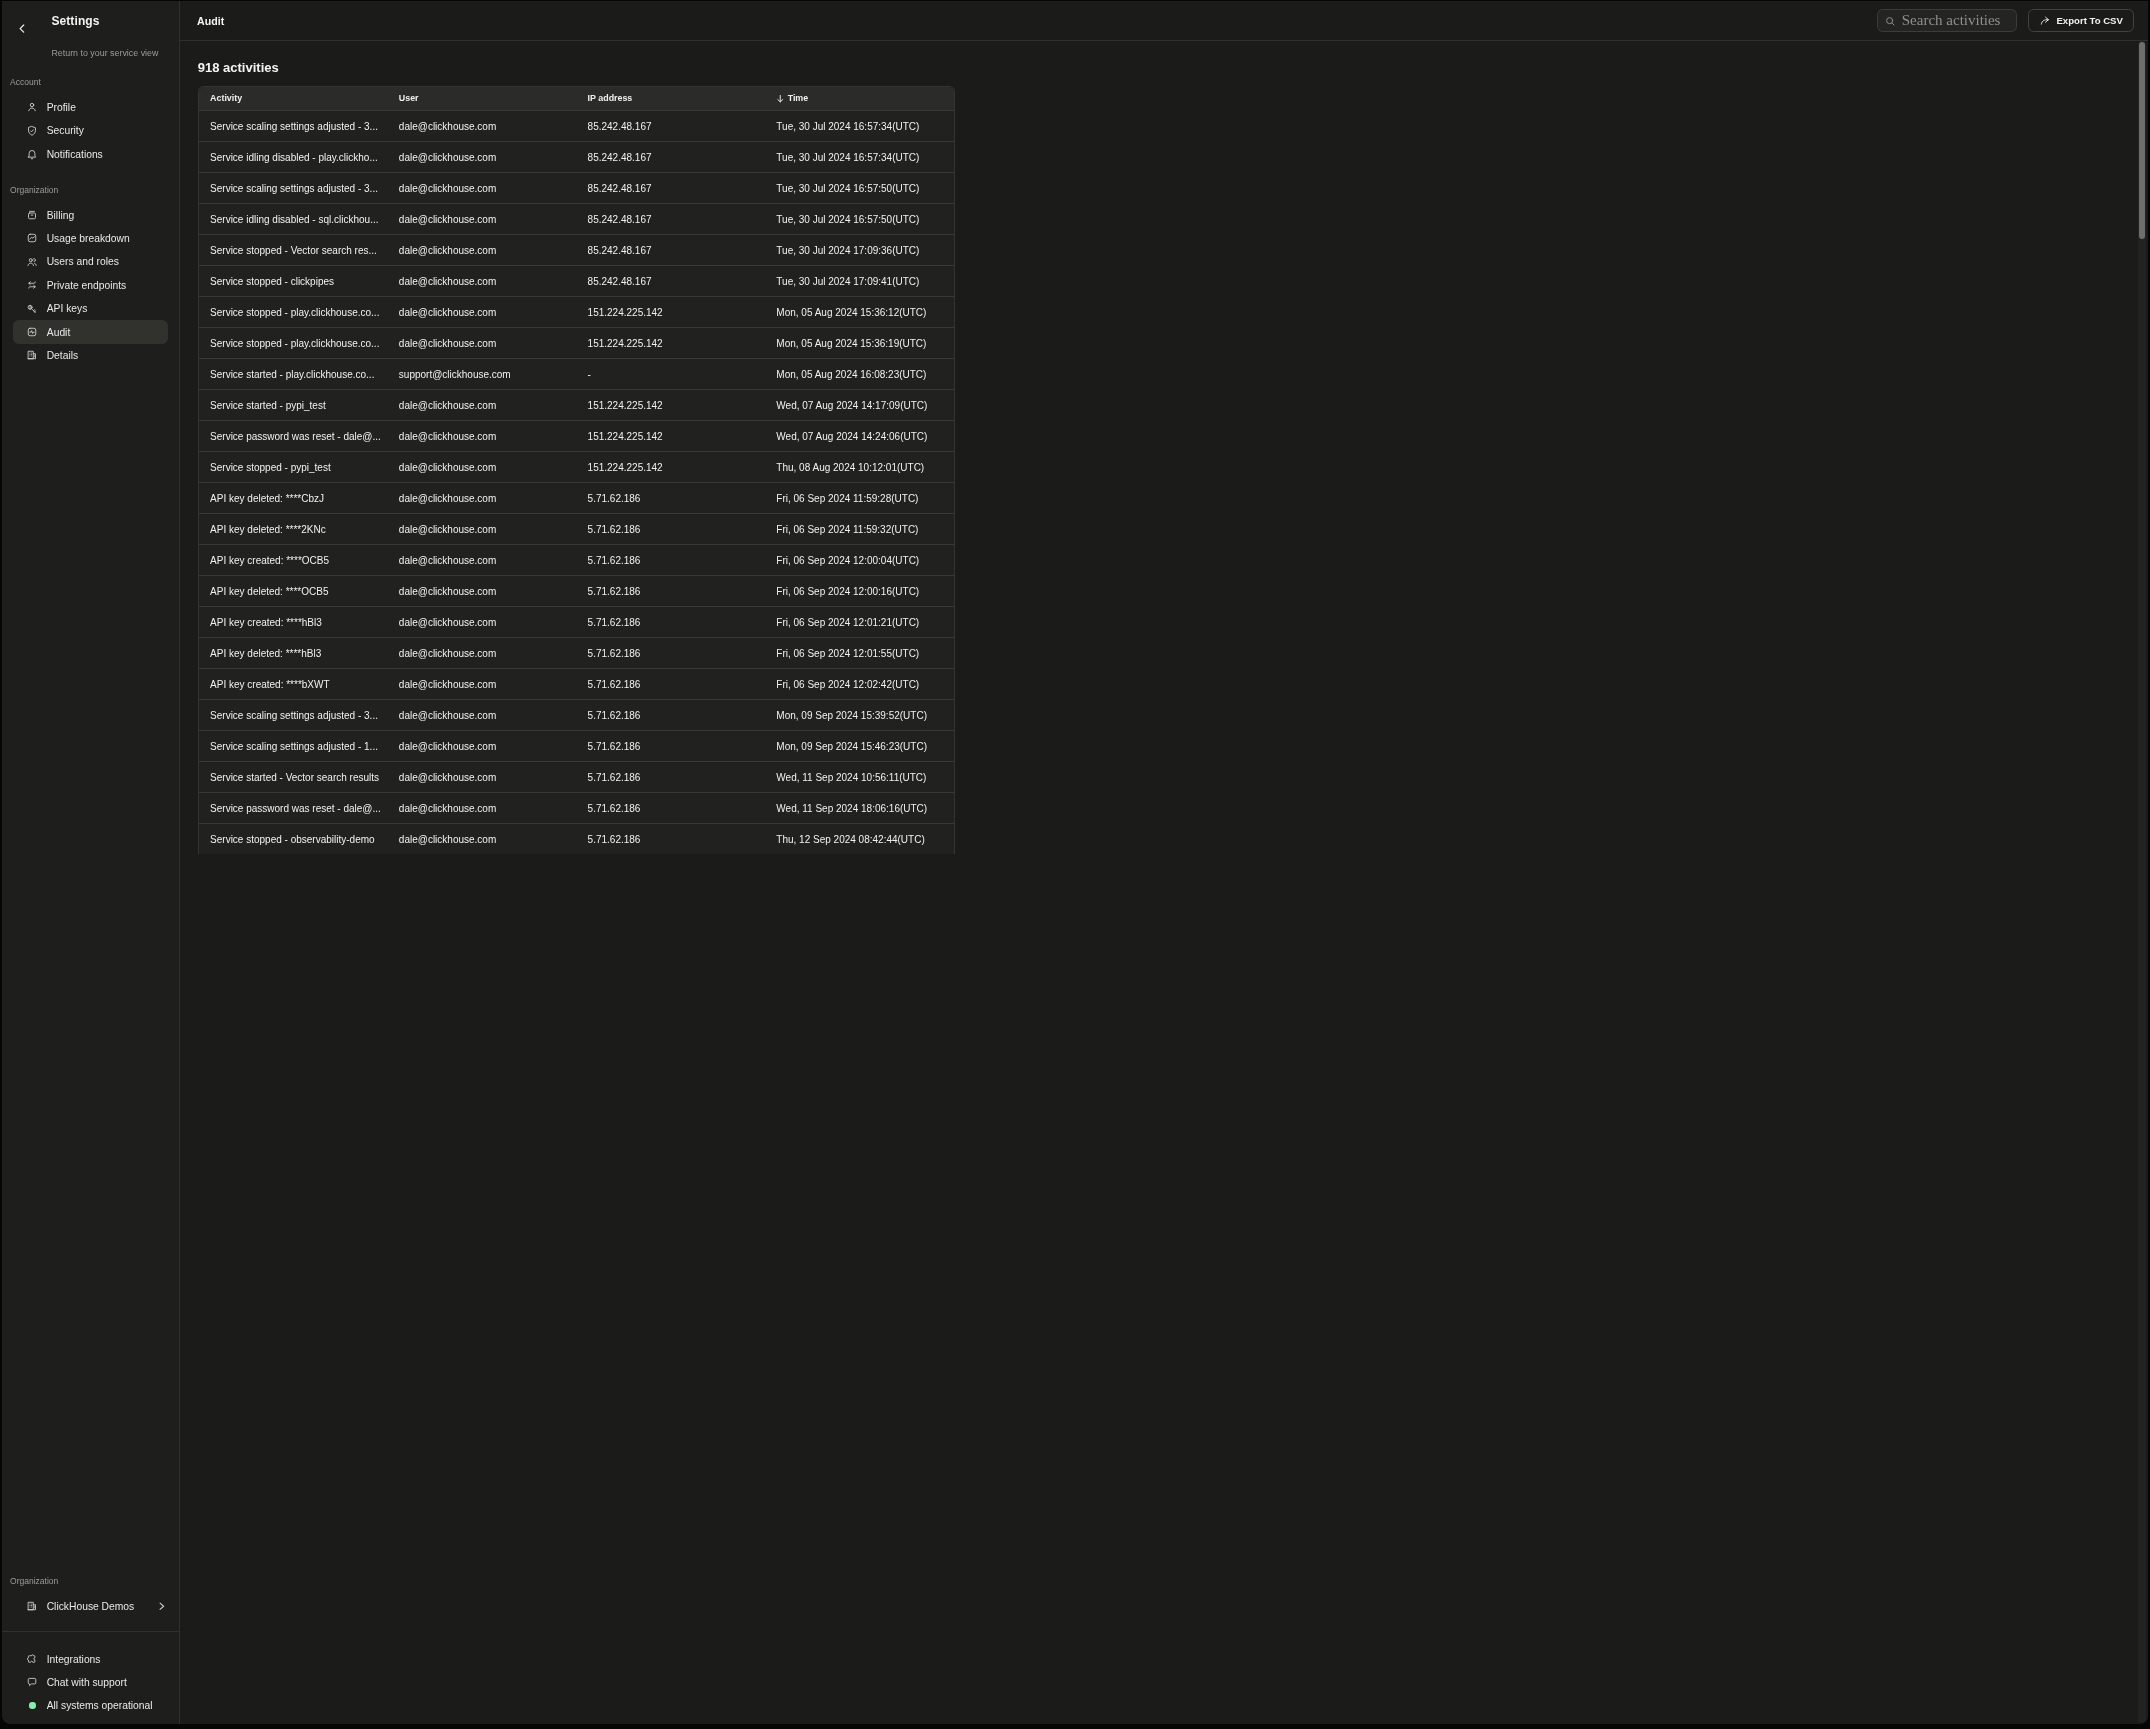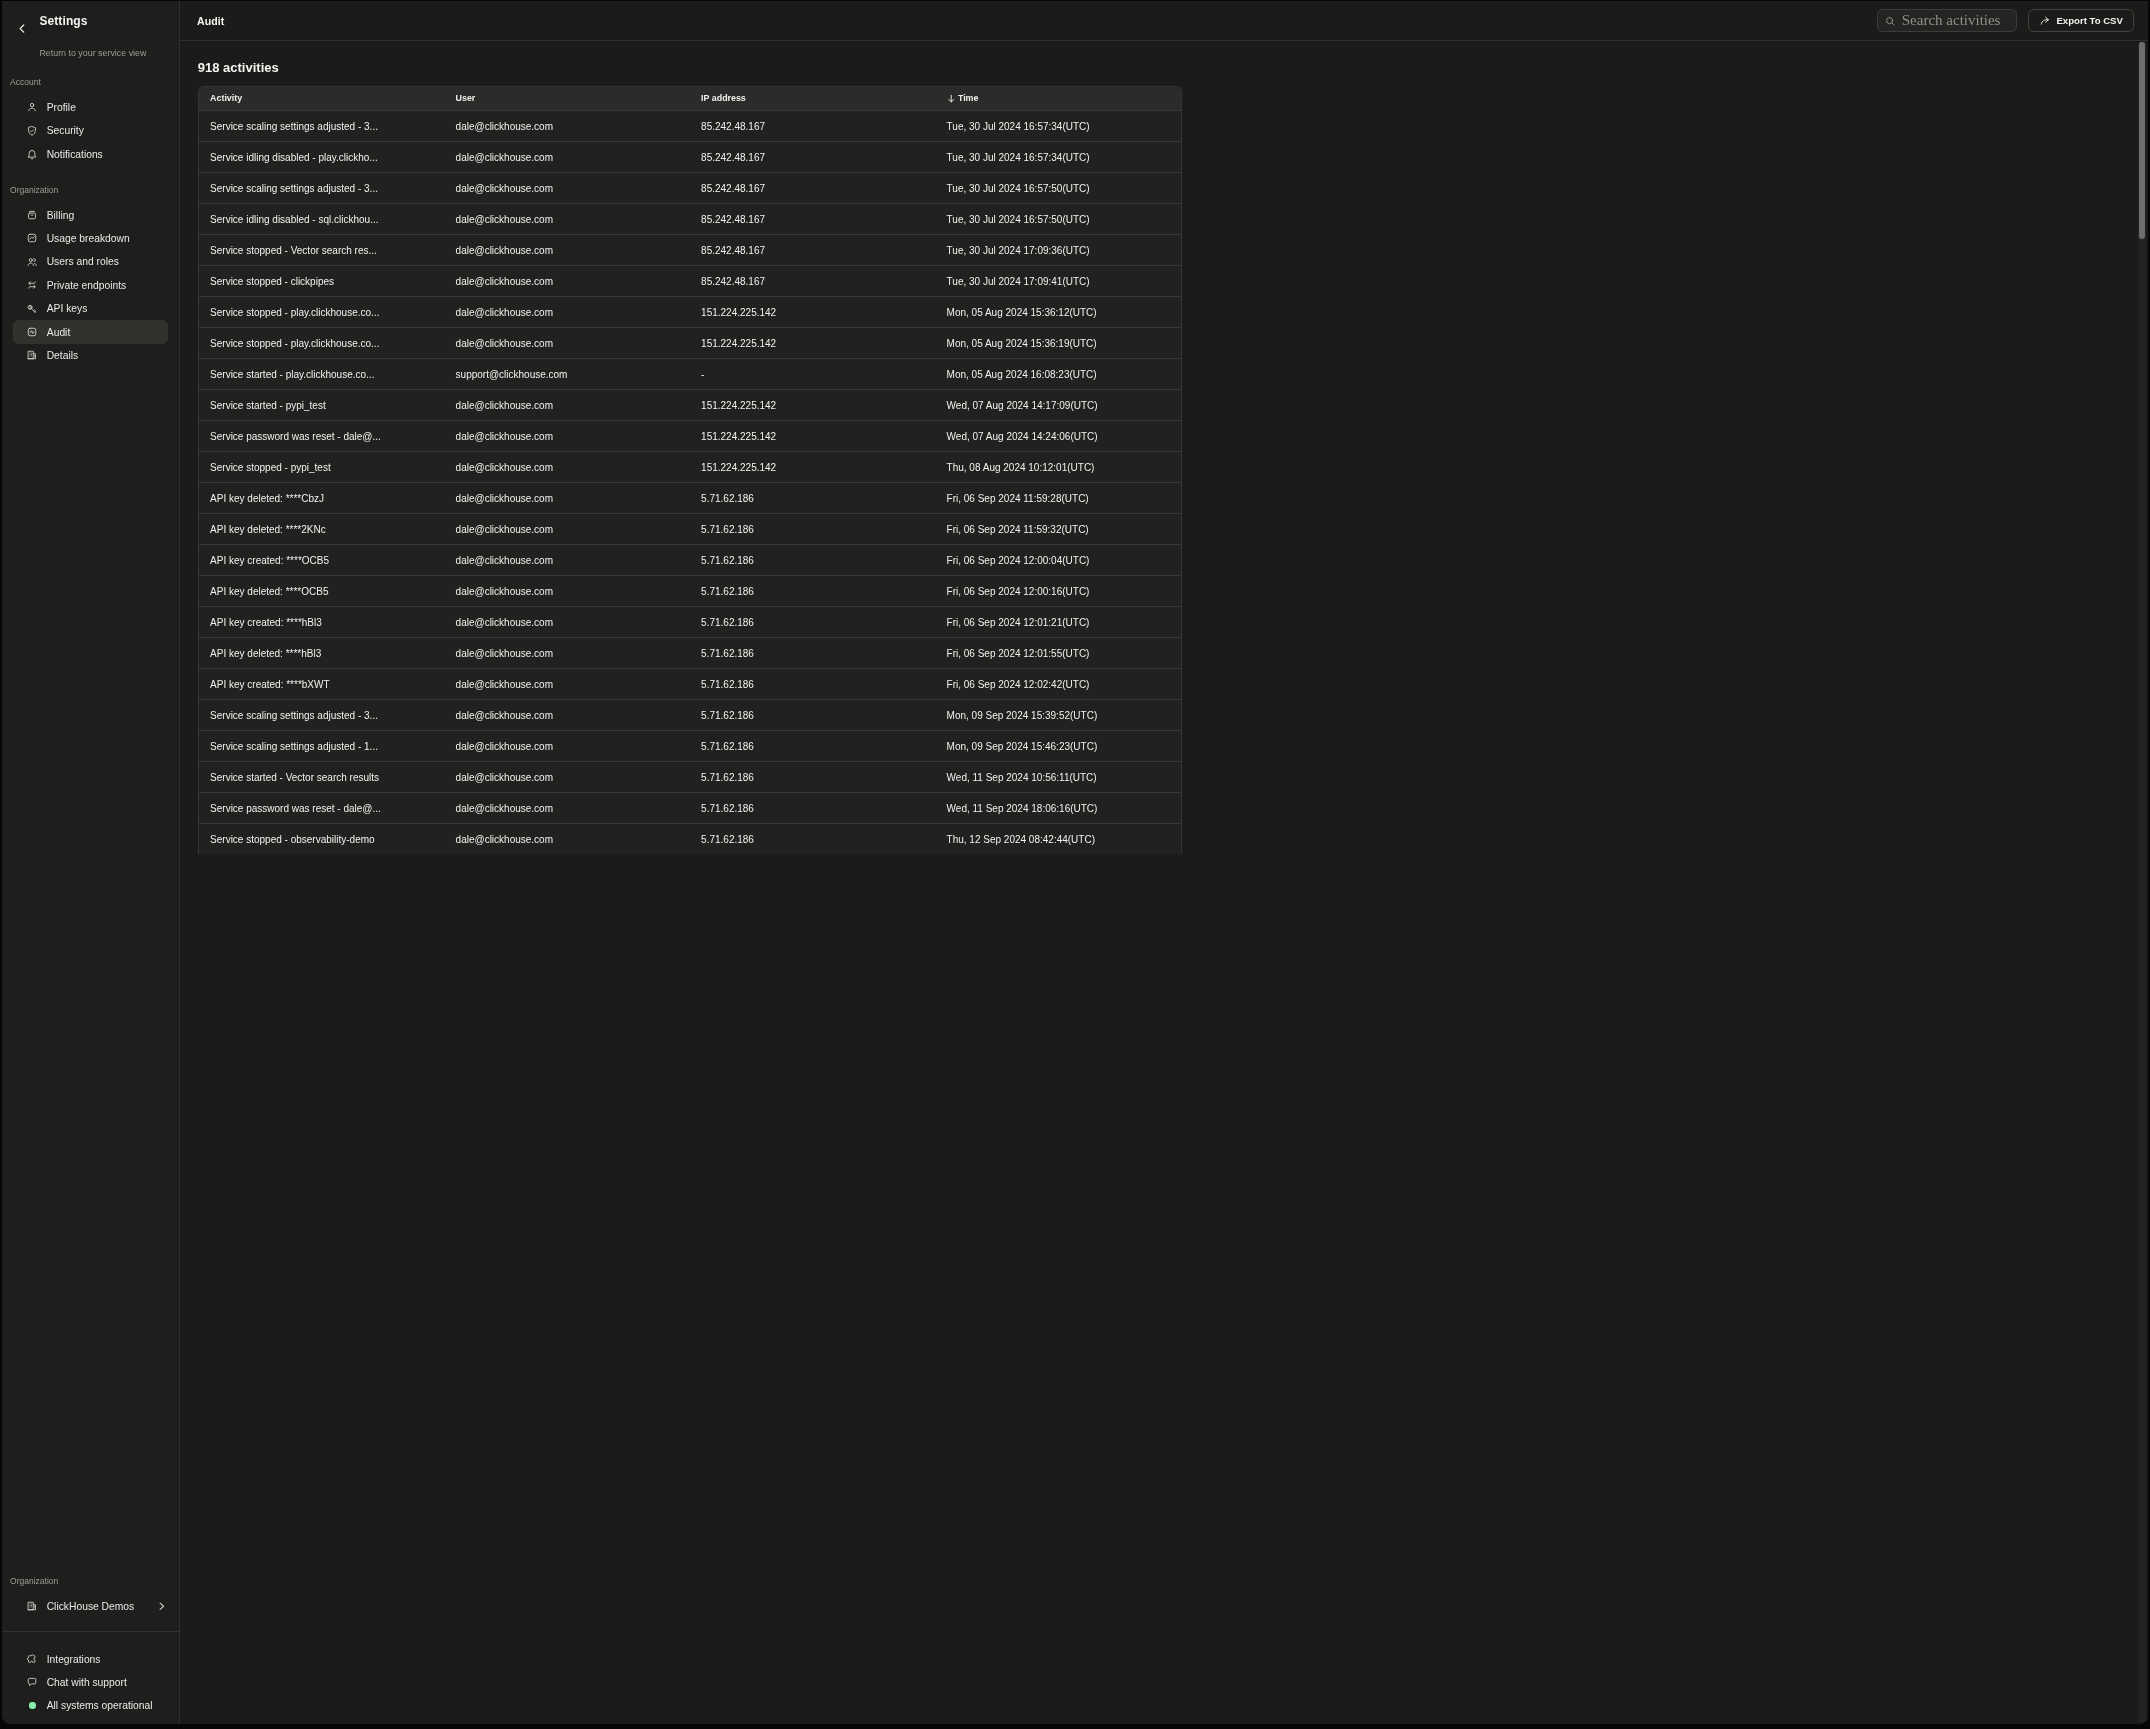--- a/index.html
+++ b/index.html
@@ -4,21 +4,21 @@
 <style>
   * { margin:0; padding:0; box-sizing:border-box; }
   html,body { width:1075px; height:865px; background:#060606; overflow:hidden;
     font-family:"Liberation Sans","DejaVu Sans",sans-serif; }
   .app { position:absolute; left:2.1px; top:1.4px; right:2.1px; bottom:5px;
     background:#1b1b19; border-radius:0 0 8.5px 8.5px; overflow:hidden; display:flex; }
 
   
   .sidebar { width:178px; flex:0 0 178px; background:#1e1e1c; border-right:0.7px solid #30302e;
     display:flex; flex-direction:column; color:#e7e7e5; }
-  .side-head { padding:12.8px 11.3px 0 14px; display:flex; gap:12px; }
+  .side-head { padding:12.8px 11.3px 0 14px; display:flex; gap:24px; }
   .back-btn { width:11.3px; height:14px; display:flex; align-items:center; justify-content:center;
     color:#efefed; margin-top:7px; cursor:pointer; }
   .side-title { font-size:12px; font-weight:bold; letter-spacing:0.1px; color:#f4f4f2; }
   .side-sub { font-size:8.9px; color:#9c9c99; margin-top:20px; white-space:nowrap; }
   .nav-section { margin-top:19px; }
   .nav-label { font-size:8.5px; color:#9c9c99; padding-left:8px; margin-bottom:8.5px; }
   .nav-item { height:23.4px; display:flex; align-items:center; gap:7.8px; padding-left:24px;
     font-size:10.3px; color:#e9e9e7; cursor:pointer; }
   .nav-item .ic { width:12.8px; height:12.8px; display:flex; align-items:center; color:#e2e2e0; }
   .nav-item.selected { margin:0 11.3px; padding-left:12.8px; background:#31312e; border-radius:5.7px; }
@@ -42,21 +42,21 @@
     display:flex; align-items:center; padding:0 7px; gap:5.7px; color:#8f8f8c; }
   .searchbox input { background:transparent; border:none; outline:none; color:#dcdcda; font-size:15px;
     width:100%; font-family:Liberation Serif, serif; }
   .searchbox input::placeholder { color:#8f8f8c; }
   .export-btn { margin-left:11px; height:23px; border:0.7px solid #434341; border-radius:5.7px; background:transparent;
     color:#f2f2f0; font-size:9.6px; font-weight:600; display:flex; align-items:center; gap:5.7px;
     padding:0 10px; cursor:pointer; font-family:inherit; }
 
   .content { flex:1; padding:18.4px 0 0 17.7px; position:relative; overflow:hidden; }
   .count { font-size:13px; font-weight:bold; color:#f4f4f2; height:14px; }
-  .table { width:984px; margin-top:12px; border:0.7px solid #343432; border-bottom:none;
+  .table { width:757px; margin-top:12px; border:0.7px solid #343432; border-bottom:none;
     border-radius:5.7px 5.7px 0 0; background:#21211f; }
   .t-head { display:grid; grid-template-columns:25% 25% 25% 25%; height:23.4px; background:#2b2b29;
     border-radius:5.7px 5.7px 0 0; align-items:center; }
   .t-head .t-cell { font-size:8.9px; font-weight:600; color:#f0f0ee; }
   .t-cell { padding-left:11.3px; white-space:nowrap; overflow:hidden; display:flex; align-items:center; gap:2.8px; }
   .t-row { display:grid; grid-template-columns:25% 25% 25% 25%; height:31px; align-items:center;
     border-top:0.7px solid #383836; background:#21211f; cursor:default; }
   .t-row .t-cell { font-size:10px; color:#f2f2f0; }
   .sort-ic { display:inline-flex; color:#e8e8e6; }
 

